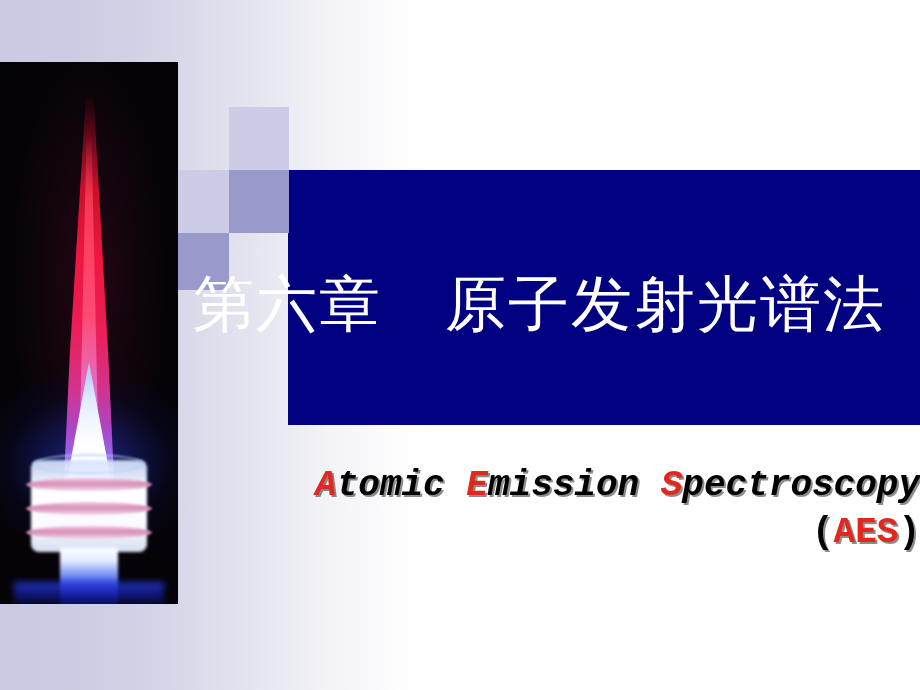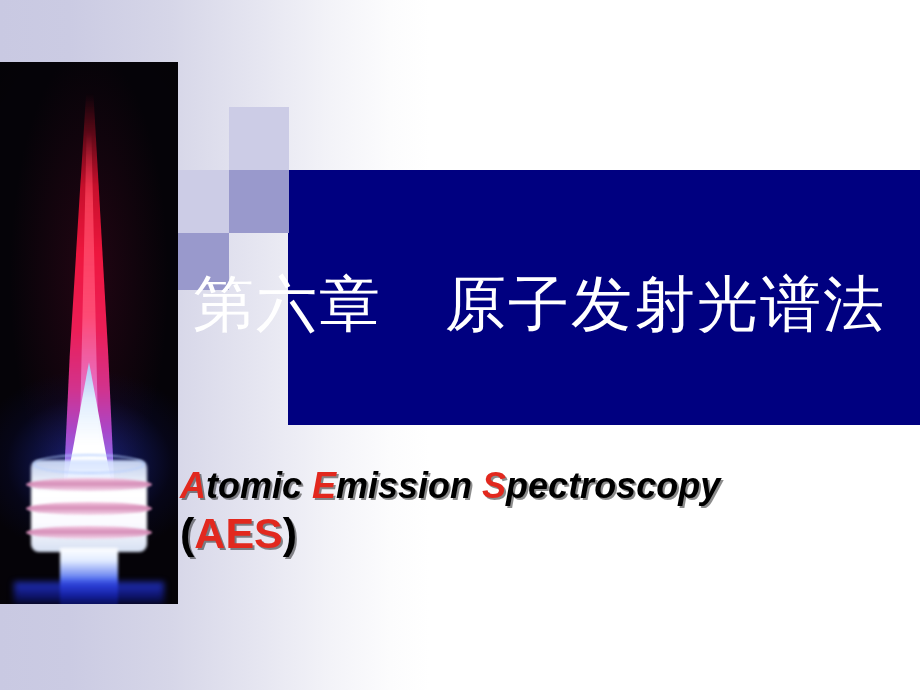--- a/index.html
+++ b/index.html
@@ -77,32 +77,32 @@
     letter-spacing: 2px;
     white-space: pre;
   }
 
   
   .subtitle-block {
     position: absolute;
     left: 180px;
     top: 462px;
     width: 740px;
-    text-align: left;
-    font-family: Liberation Sans, sans-serif;
+    text-align: right;
+    font-family: Liberation Mono, monospace;
     font-weight: bold;
     font-style: italic;
     font-size: 36px;
     line-height: 48px;
     color: #000000;
     text-shadow: 2px 2px 0 rgba(0,0,0,0.45);
   }
   .subtitle-line2 {
     font-style: normal;
-    font-size: 43px;
+    font-size: 36px;
     line-height: 46px;
   }
 
   
   .photo {
     position: absolute;
     left: 0px;
     top: 62px;
     width: 178px;
     height: 542px;

